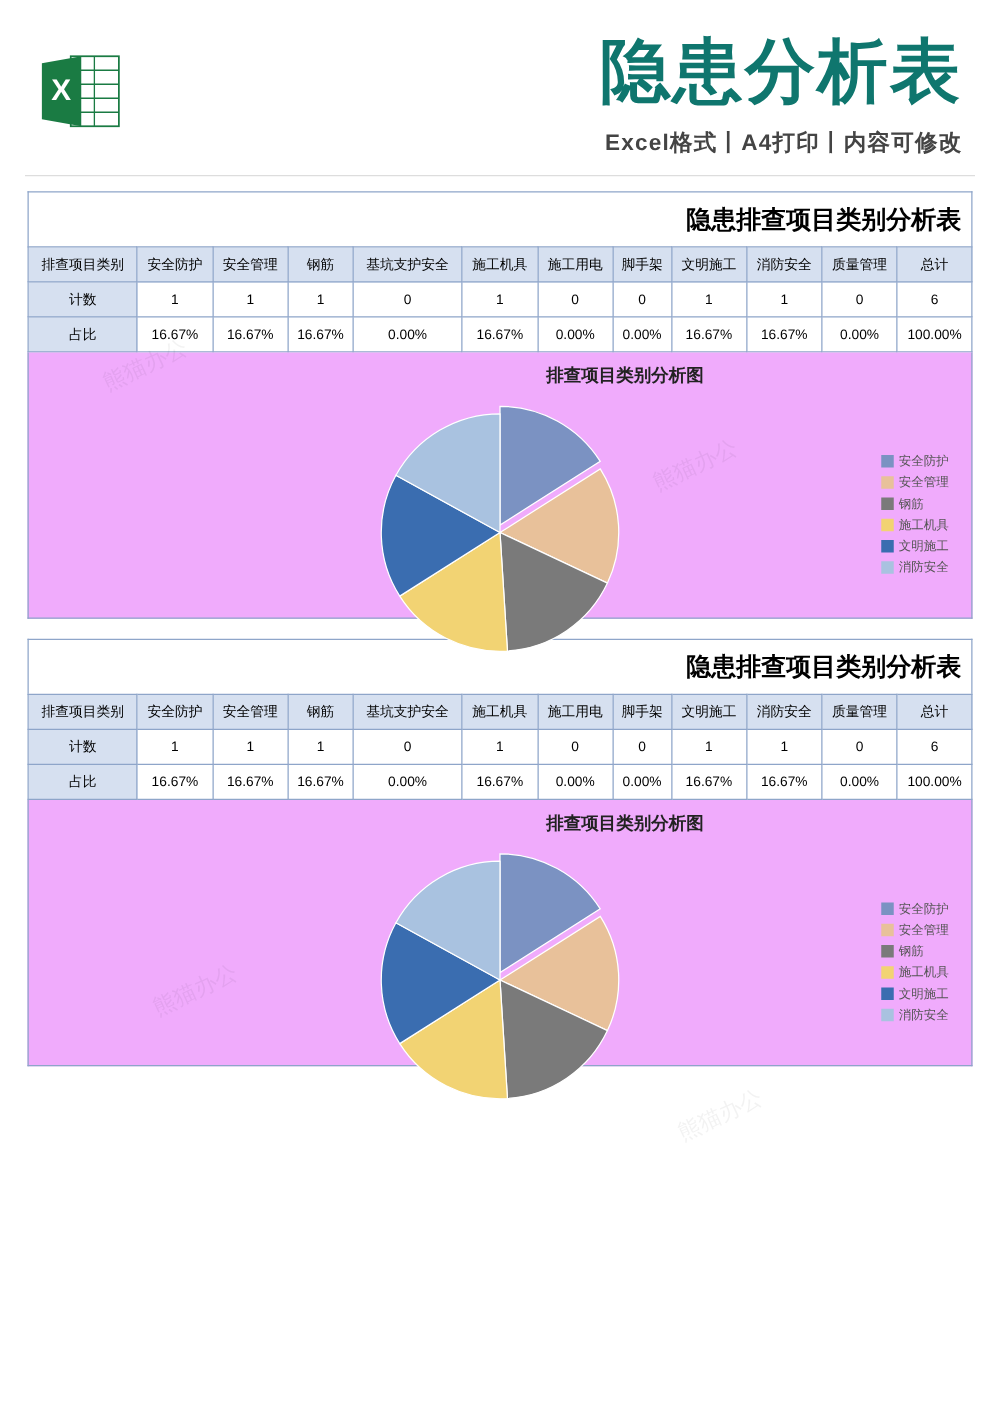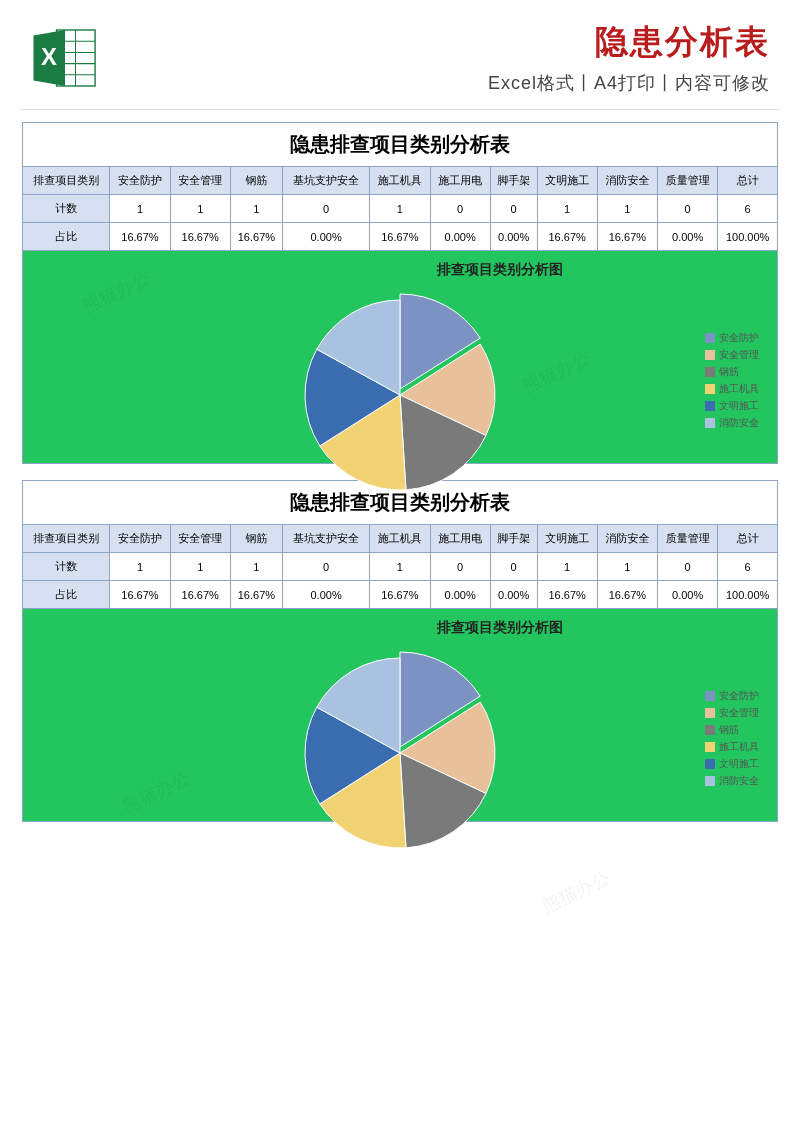--- a/index.html
+++ b/index.html
@@ -1,33 +1,33 @@
 <!DOCTYPE html>
 <html><head>
 <meta charset="utf-8">
 <style>
 * { margin: 0; padding: 0; box-sizing: border-box; }
 body { width: 800px; height: 1130px; background: #fff; font-family: "Microsoft YaHei", Arial, sans-serif; position: relative; overflow: hidden; }
 
 .header { display: flex; align-items: center; padding: 20px 30px 10px; }
 .excel-icon { width: 70px; height: 70px; margin-right: 20px; }
 .header-text { flex: 1; text-align: right; }
-.header-title { font-size: 33px; font-weight: bold; color: #b91c1c; letter-spacing: 2px; }
-.header-sub { font-size: 18px; color: #444; margin-top: 6px; letter-spacing: 1px; }
+.header-title { font-size: 56px; font-weight: bold; color: #0f766e; letter-spacing: 2px; }
+.header-sub { font-size: 18px; color: #444; margin-top: 6px; letter-spacing: 1px; font-weight: bold; }
 
 .divider { height: 1px; background: #ddd; margin: 4px 20px 12px; }
 
 .sheet { margin: 0 22px 16px; background: #fff; }
-.sheet-title { text-align: center; font-size: 20px; font-weight: bold; padding: 8px; border: 1px solid #8ea5c9; border-bottom: none; }
+.sheet-title { text-align: right; font-size: 20px; font-weight: bold; padding: 8px; border: 1px solid #8ea5c9; border-bottom: none; }
 table { width: 100%; border-collapse: collapse; padding-left: 38px; }
 th, td { border: 1px solid #8ea5c9; padding: 6px 2px; text-align: center; font-size: 11px; }
 th { background: #d6e0f0; font-weight: normal; }
 .row-label { background: #d6e0f0; }
 
-.chart-area { border: 1px solid #8ea5c9; border-top: none; background: #22c55e; padding: 10px 12px 16px; position: relative; height: 213px; }
+.chart-area { border: 1px solid #8ea5c9; border-top: none; background: #f0abfc; padding: 10px 12px 16px; position: relative; height: 213px; }
 .chart-title { text-align: center; font-size: 14px; font-weight: bold; margin-bottom: 6px; color: #222; margin-left: 200px; }
 .pie-wrap { position: relative; width: 320px; height: 220px; margin: 0 auto; }
 .pie { position: absolute; left: 60px; top: 5px; }
 .slice-label { position: absolute; font-size: 10px; color: #333; text-align: center; line-height: 1.2; white-space: nowrap; }
 
 .legend { position: absolute; right: 18px; top: 80px; font-size: 10px; color: #555; }
 .legend-item { display: flex; align-items: center; margin-bottom: 3px; }
 .legend-sw { width: 10px; height: 10px; margin-right: 4px; }
 
 .watermark { position: absolute; color: rgba(0,0,0,0.05); font-size: 18px; transform: rotate(-25deg); pointer-events: none; }

